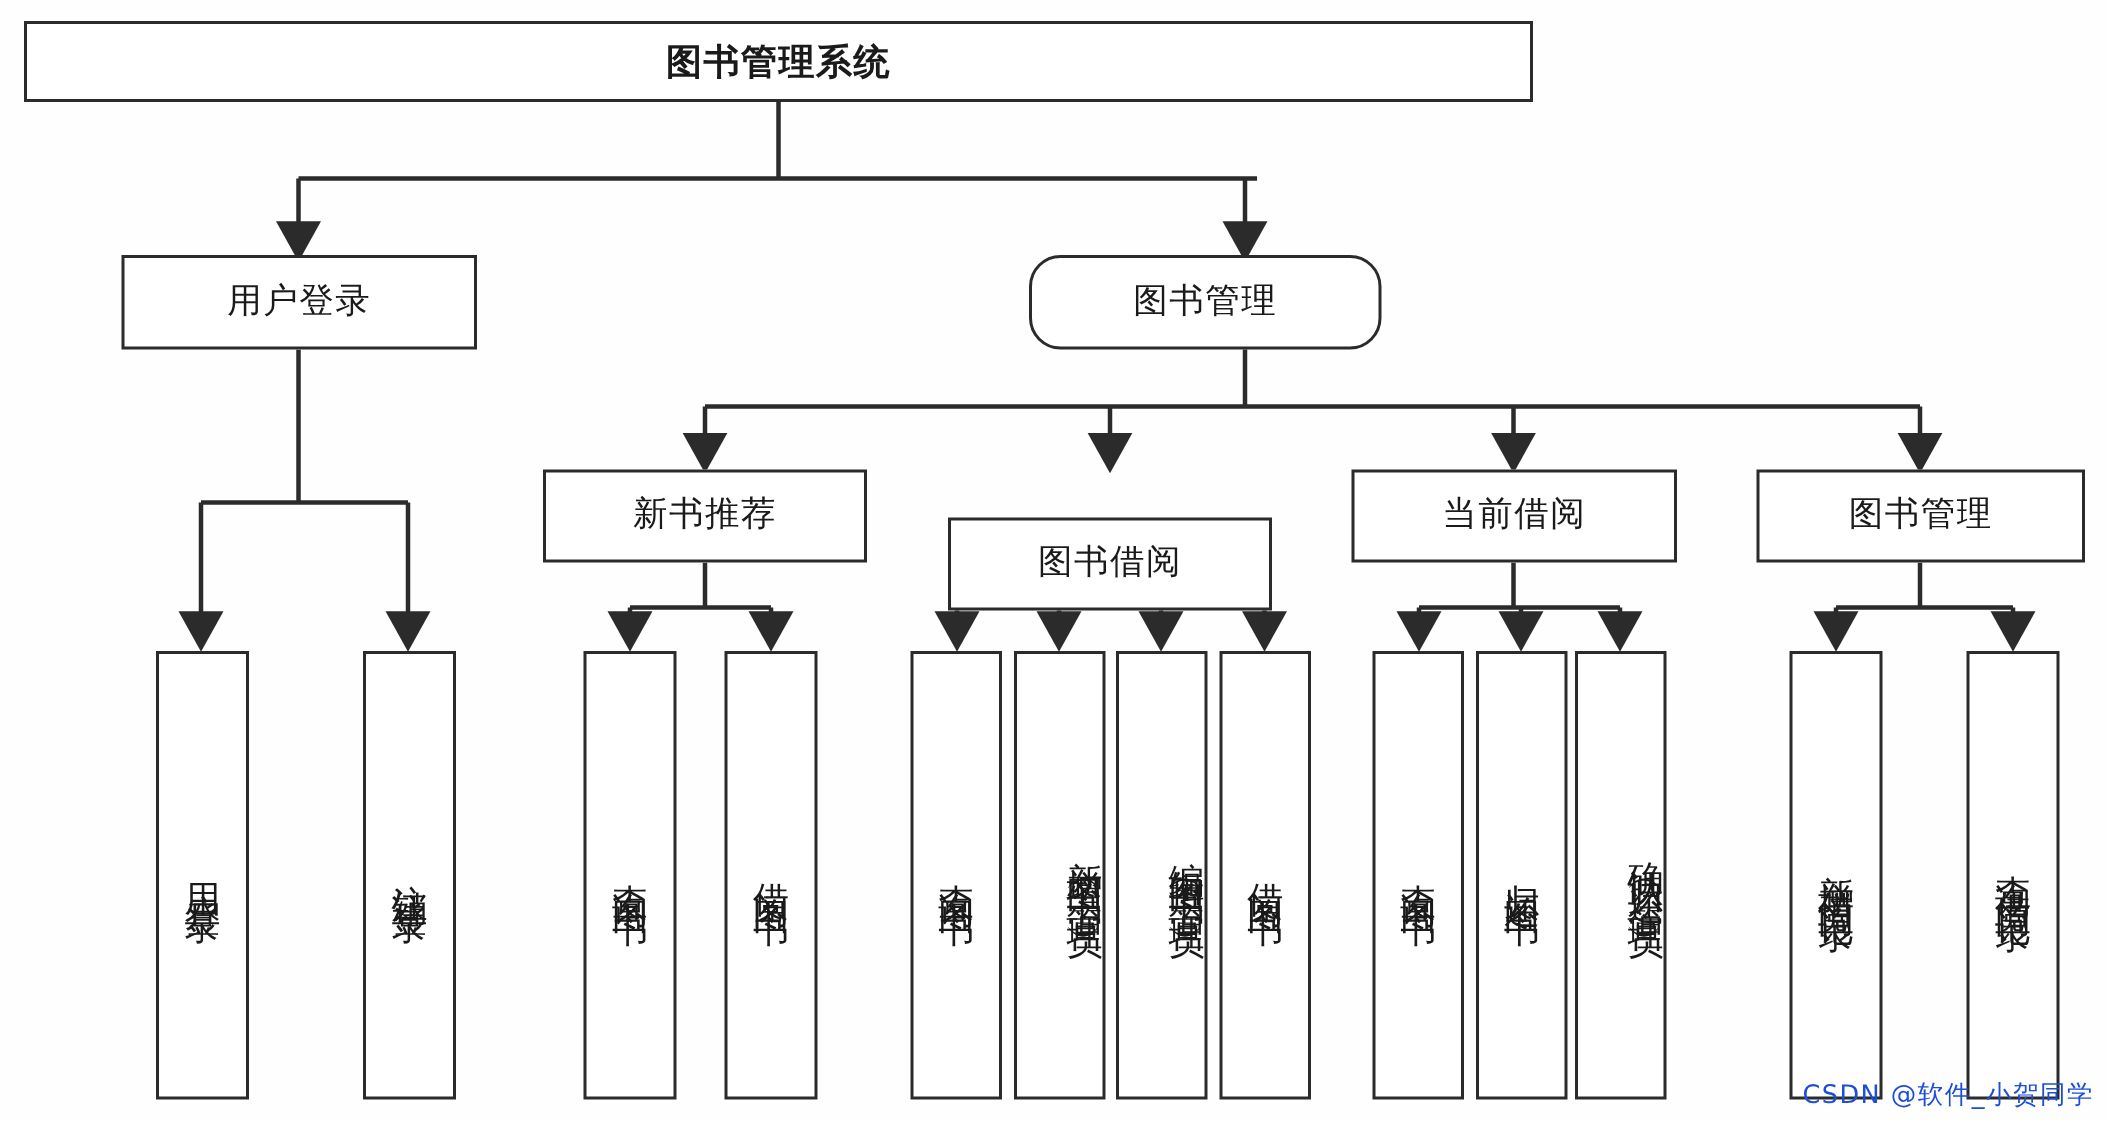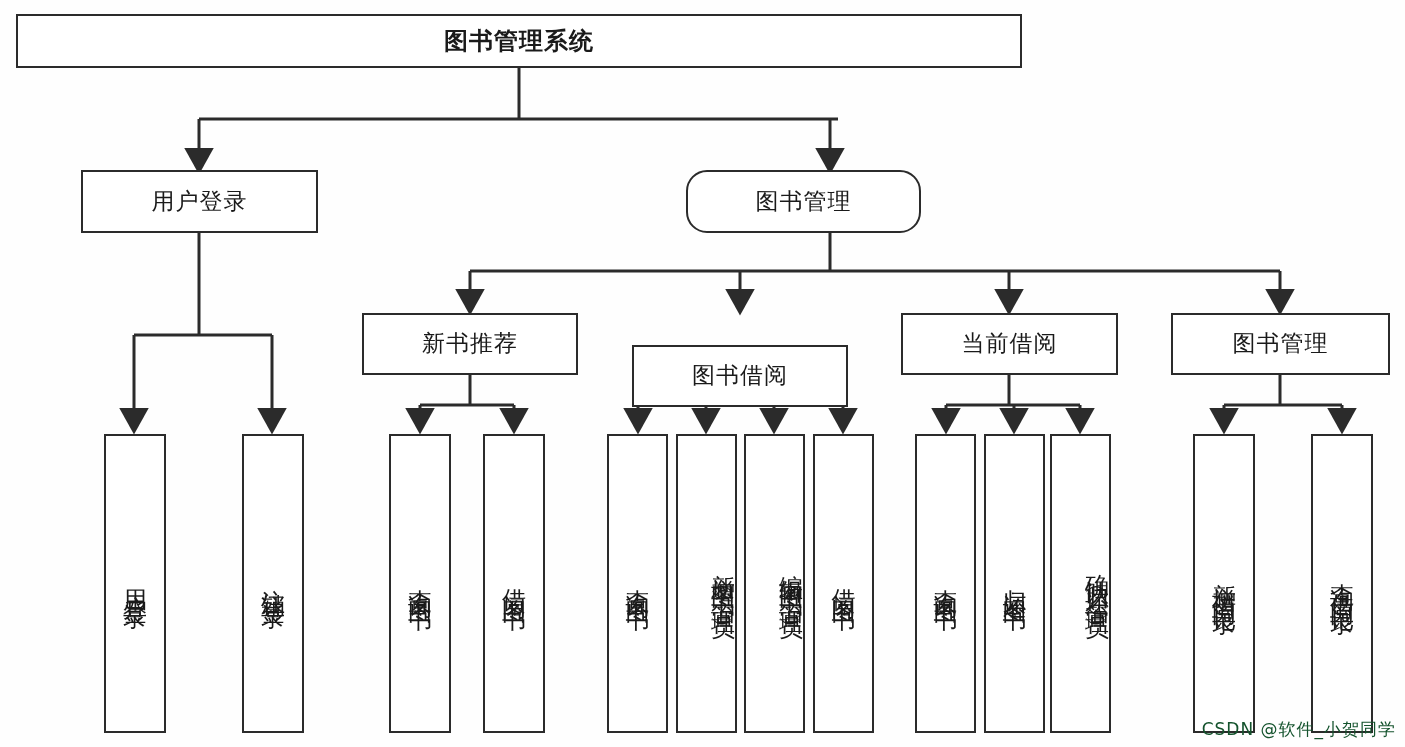--- a/index.html
+++ b/index.html
@@ -59,21 +59,21 @@
   .node.v span{
     writing-mode:vertical-rl;
     text-orientation:upright;
     display:block;
   }
   .watermark{
     position:absolute;
     right:9px;
     bottom:6px;
     font-size:17px;
-    color:#14532d;
+    color:#1d4ed8;
     letter-spacing:1px;
     white-space:nowrap;
     user-select:none;
   }
 </style>
 </head>
 <body>
 
 <div id="canvas">
 

